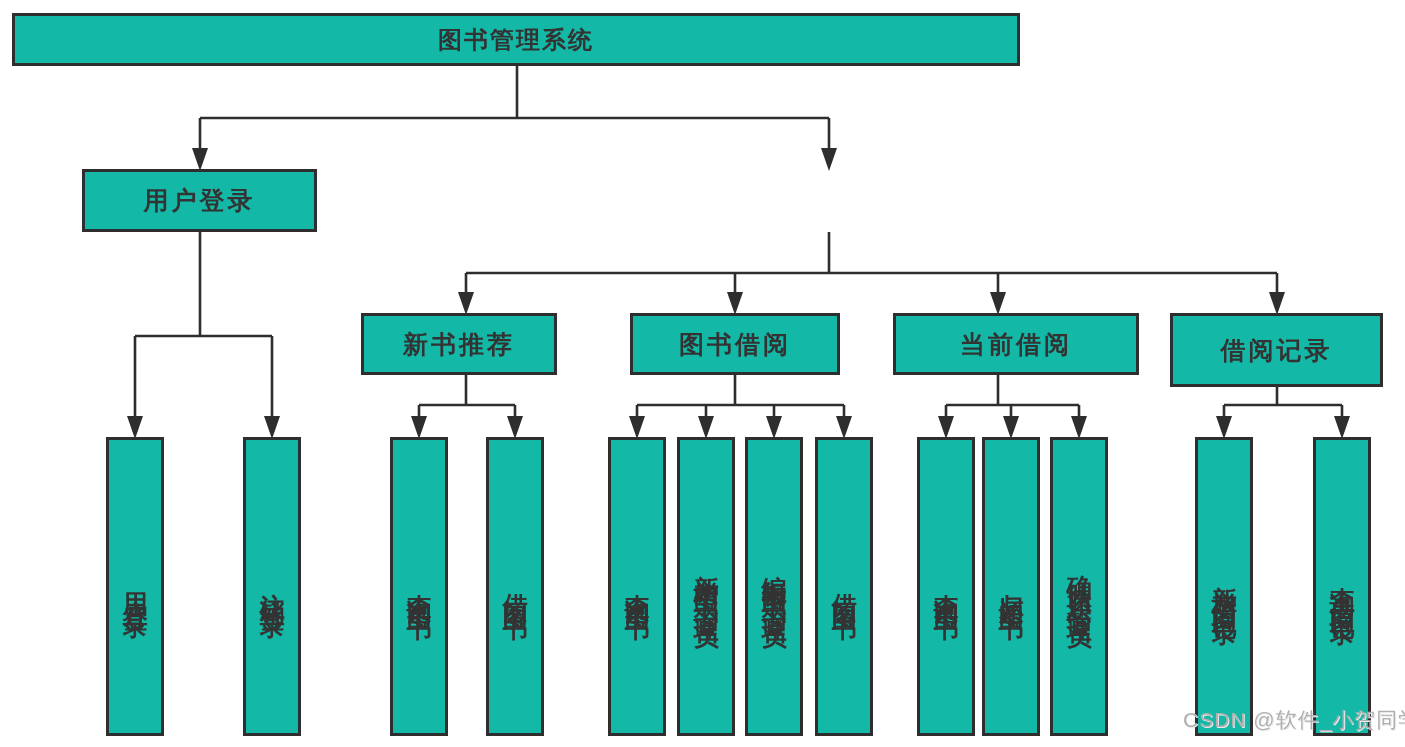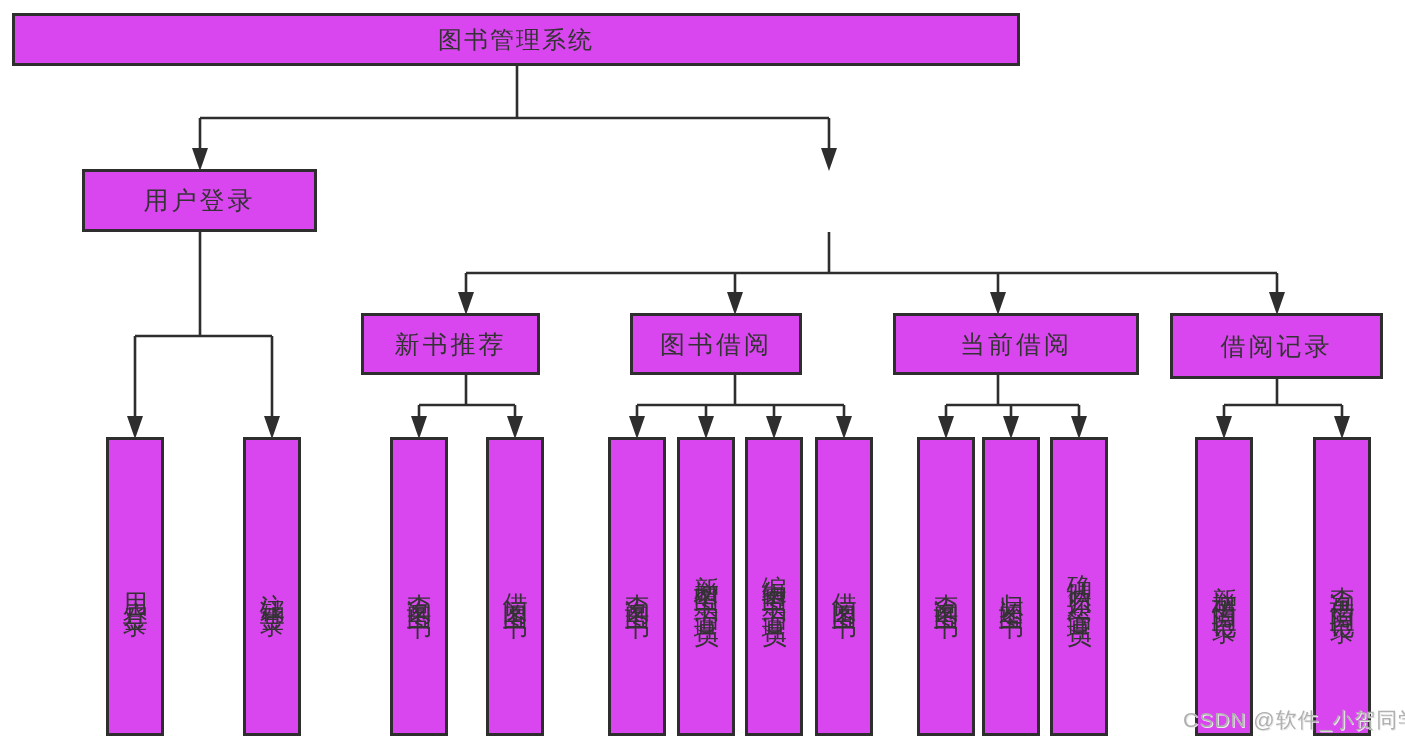--- a/index.html
+++ b/index.html
@@ -10,24 +10,25 @@
     font-family:"Liberation Sans","DejaVu Sans",sans-serif;
     overflow:hidden;
   }
   .wires{position:absolute;left:0;top:0;z-index:1;}
   .wires path{stroke:var(--line,#2e2e2e);stroke-width:2.6;fill:none;}
   .wires g.heads polygon{fill:var(--line,#2e2e2e);stroke:none;}
   .box{
     position:absolute;
     box-sizing:border-box;
     border:3px solid var(--line,#2e2e2e);
-    background:#d946ef;
+    background:#14b8a6;
     display:flex;align-items:center;justify-content:center;
     color:var(--text,#333333);
     z-index:2;
+    font-weight:bold;
   }
   .label-h{font-size:25px;letter-spacing:3px;white-space:nowrap;color:var(--text,#333333);}
   .root .label-h{font-size:24px;letter-spacing:2px;}
   .leaf{top:437px;height:299px;}
   .label-v{
     writing-mode:vertical-rl;
     text-orientation:mixed;
     font-size:25px;
     letter-spacing:7px;
     line-height:1.1;
@@ -106,30 +107,30 @@
   </svg>
 
   <div class="box root" style="left:12px;top:13px;width:1008px;height:53px">
     <span class="label-h">图书管理系统</span>
   </div>
 
   <div class="box" style="left:82px;top:169px;width:235px;height:63px">
     <span class="label-h">用户登录</span>
   </div>
 
-  <div class="box" style="left:361px;top:313px;width:179px;height:62px">
+  <div class="box" style="left:361px;top:313px;width:196px;height:62px">
     <span class="label-h">新书推荐</span>
   </div>
-  <div class="box" style="left:630px;top:313px;width:172px;height:62px">
+  <div class="box" style="left:630px;top:313px;width:210px;height:62px">
     <span class="label-h">图书借阅</span>
   </div>
   <div class="box" style="left:893px;top:313px;width:246px;height:62px">
     <span class="label-h">当前借阅</span>
   </div>
-  <div class="box" style="left:1170px;top:313px;width:213px;height:66px">
+  <div class="box" style="left:1170px;top:313px;width:213px;height:74px">
     <span class="label-h">借阅记录</span>
   </div>
 
   <div class="box leaf" style="left:106px;width:58px">
     <span class="label-v">用户登录</span>
   </div>
   <div class="box leaf" style="left:243px;width:58px">
     <span class="label-v">注销登录</span>
   </div>
 

